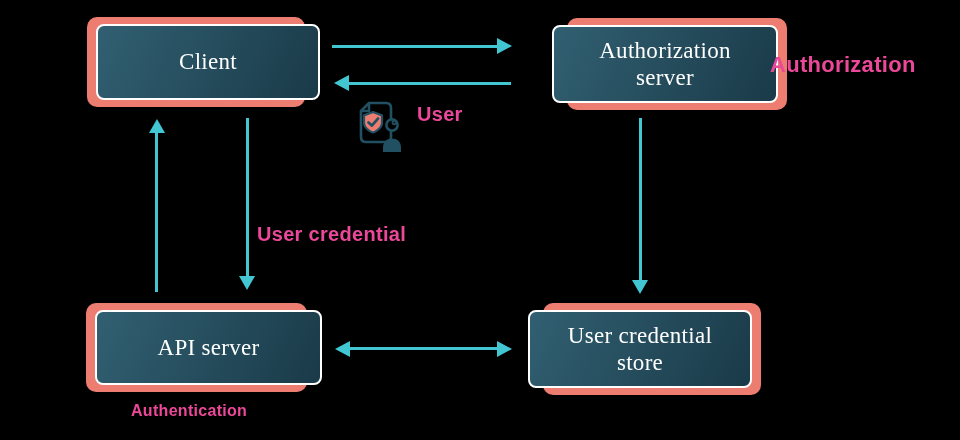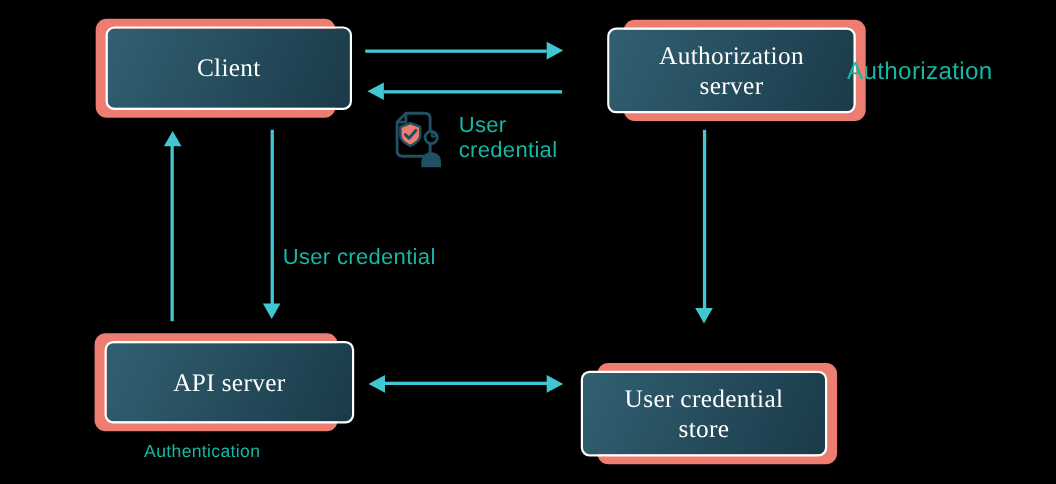--- a/index.html
+++ b/index.html
@@ -12,33 +12,33 @@
   .accent-left{left:-9px;top:-7px;bottom:-7px;right:15px;}
   .accent-right{left:15px;top:-7px;bottom:-7px;right:-9px;}
   .box{position:absolute;inset:0;border:2px solid #fff;border-radius:8px;
        background:linear-gradient(115deg,#316072 0%,#224ála 50%,#1A3A48 100%);
        background:linear-gradient(115deg,#316072 0%,#1A3A48 100%);
        display:flex;align-items:center;justify-content:center;text-align:center;
        color:#fff;font-size:23px;line-height:1.18;letter-spacing:.3px;font-family:Liberation Serif, serif;}
   .node-client{left:96px;top:24px;width:224px;height:76px;}
   .node-auth{left:528px;top:25px;width:226px;height:78px;margin-left:24px;}
   .node-api{left:95px;top:310px;width:227px;height:75px;}
-  .node-store{left:528px;top:310px;width:224px;height:78px;margin-top:27px;}
+  .node-store{left:528px;top:310px;width:224px;height:78px;}
   .box span{padding:0 14px;}
 
   
   .aline{position:absolute;background:#41C6D2;}
   .ahead{position:absolute;width:0;height:0;}
   .ah-right{border-top:8px solid transparent;border-bottom:8px solid transparent;border-left:15px solid #41C6D2;}
   .ah-left{border-top:8px solid transparent;border-bottom:8px solid transparent;border-right:15px solid #41C6D2;}
   .ah-up{border-left:8px solid transparent;border-right:8px solid transparent;border-bottom:14px solid #41C6D2;}
   .ah-down{border-left:8px solid transparent;border-right:8px solid transparent;border-top:14px solid #41C6D2;}
 
   
-  .glabel{position:absolute;color:#14b8a6;font-weight:normal;font-size:21px;line-height:24px;letter-spacing:.3px;}
+  .glabel{position:absolute;color:#ec4899;font-weight:bold;font-size:21px;line-height:24px;letter-spacing:.3px;}
 
   .icon-wrap{position:absolute;left:355px;top:100px;width:48px;height:54px;}
 </style>
 </head>
 <body>
 
 <div class="canvas">
 
   <div class="node node-client">
     <div class="accent accent-left"></div>
@@ -108,21 +108,20 @@
       <path d="M18 12 L27 15.4 V23 C27 29 18 32.6 18 32.6 S9 29 9 23 V15.4 Z" fill="#ED7D70" stroke="#215062" stroke-width="2.2" stroke-linejoin="round"></path>
       <polyline points="13.5,22.5 16.8,25.6 23,18.6" fill="none" stroke="#215062" stroke-width="2.8" stroke-linecap="round" stroke-linejoin="round"></polyline>
       <circle cx="37" cy="25" r="5.6" fill="#000" stroke="#215062" stroke-width="2.6"></circle>
       <circle cx="39.2" cy="22.6" r="1.7" fill="none" stroke="#215062" stroke-width="1.8"></circle>
       <path d="M28 52 V48 C28 41.5 32 38.5 37 38.5 S46 41.5 46 48 V52 Z" fill="#215062"></path>
     </svg>
   </div>
 
   <div class="glabel" style="left:417px;top:103px;font-size:20px;line-height:23px;">
     <div>User</div>
-    <div>credential</div>
   </div>
 
   <div class="glabel" style="left:257px;top:222px;font-size:20px;line-height:25px;">
     <div>User credential</div>
   </div>
 
   <div class="glabel" style="left:770px;top:53px;font-size:22px;">Authorization</div>
 
   <div class="glabel" style="left:131px;top:399px;font-size:16px;">Authentication</div>
 

